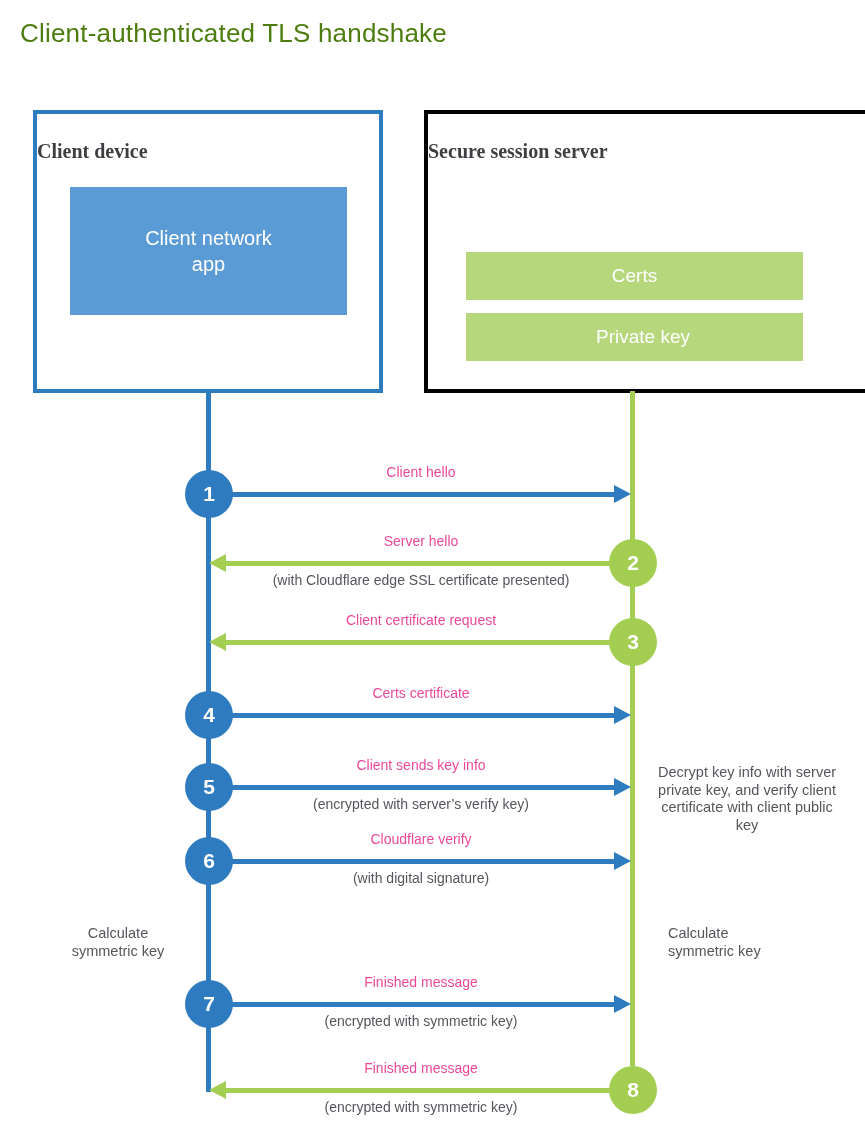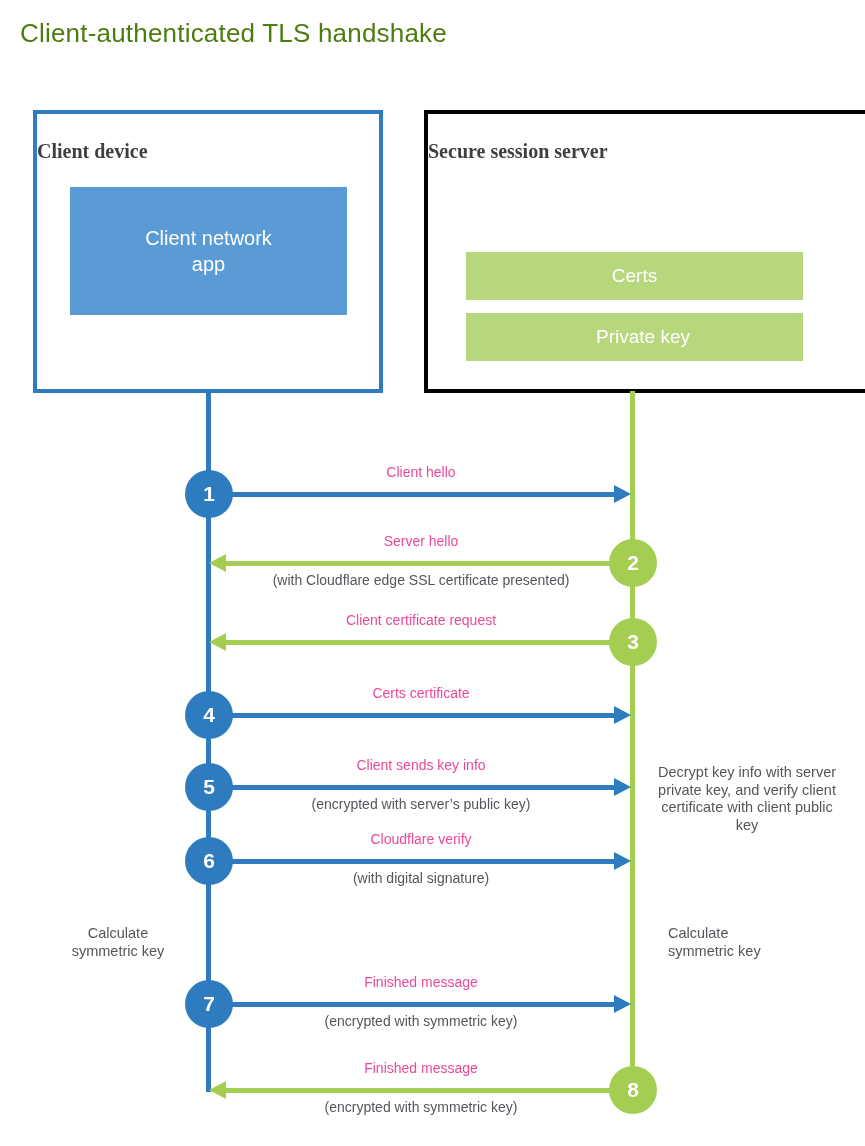--- a/index.html
+++ b/index.html
@@ -110,21 +110,21 @@
     <div class="hline"></div>
     <div class="ah"></div>
     <div class="lbl">Certs certificate</div>
     <div class="circle">4</div>
   </div>
 
   <div class="step s5 dir-right c-blue">
     <div class="hline"></div>
     <div class="ah"></div>
     <div class="lbl">Client sends key info</div>
-    <div class="sub">(encrypted with server’s public key)</div>
+    <div class="sub">(encrypted with server’s verify key)</div>
     <div class="circle">5</div>
   </div>
 
   <div class="step s6 dir-right c-blue">
     <div class="hline"></div>
     <div class="ah"></div>
     <div class="lbl">Cloudflare verify</div>
     <div class="sub">(with digital signature)</div>
     <div class="circle">6</div>
   </div>

